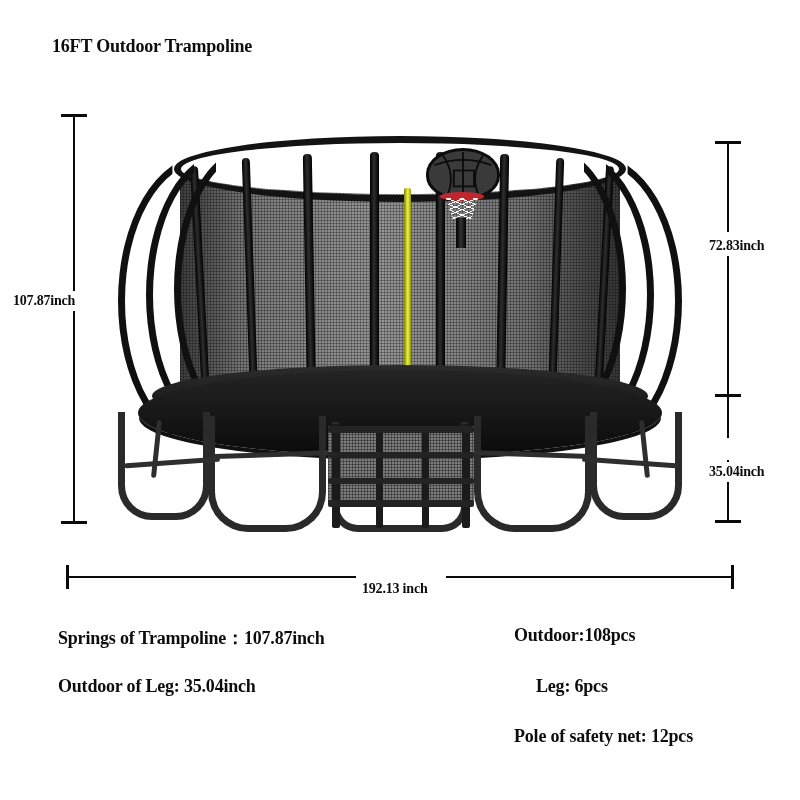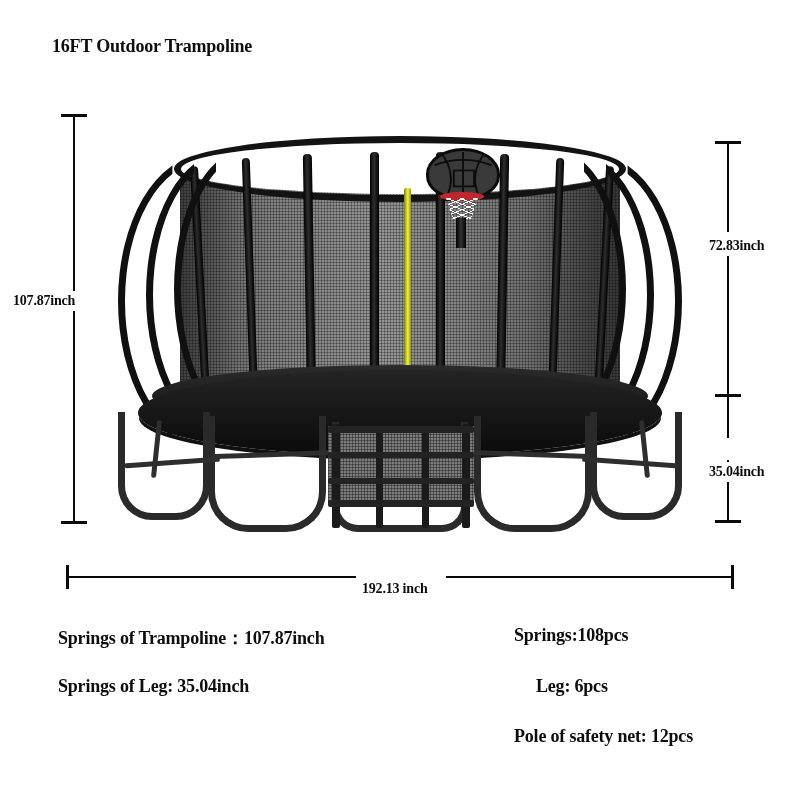--- a/index.html
+++ b/index.html
@@ -363,19 +363,19 @@
 <div>
   <div class="dim-line-h" style="left:66px;  top:576px; width:290px;"></div>
   <div class="dim-line-h" style="left:446px; top:576px; width:288px;"></div>
   <div class="dim-cap-v" style="left:66px;  top:565px; height:24px;"></div>
   <div class="dim-cap-v" style="left:731px; top:565px; height:24px;"></div>
   <div class="dim-label" style="left:358px; top:568px; padding:1px 4px;margin-top:12px;">192.13 inch</div>
 </div>
 
 <div class="spec-item" style="left:58px; top:626px;">Springs of Trampoline：107.87inch</div>
 
-<div class="spec-item" style="left:58px; top:676px;">Springs of Leg: 35.04inch</div>
-
-<div class="spec-item" style="left:514px; top:625px;">Springs:108pcs</div>
+<div class="spec-item" style="left:58px; top:676px;">Outdoor of Leg: 35.04inch</div>
+
+<div class="spec-item" style="left:514px; top:625px;">Outdoor:108pcs</div>
 
 <div class="spec-item" style="left:536px; top:676px;">Leg: 6pcs</div>
 
 <div class="spec-item" style="left:514px; top:726px;">Pole of safety net: 12pcs</div>
 
 </body></html>

